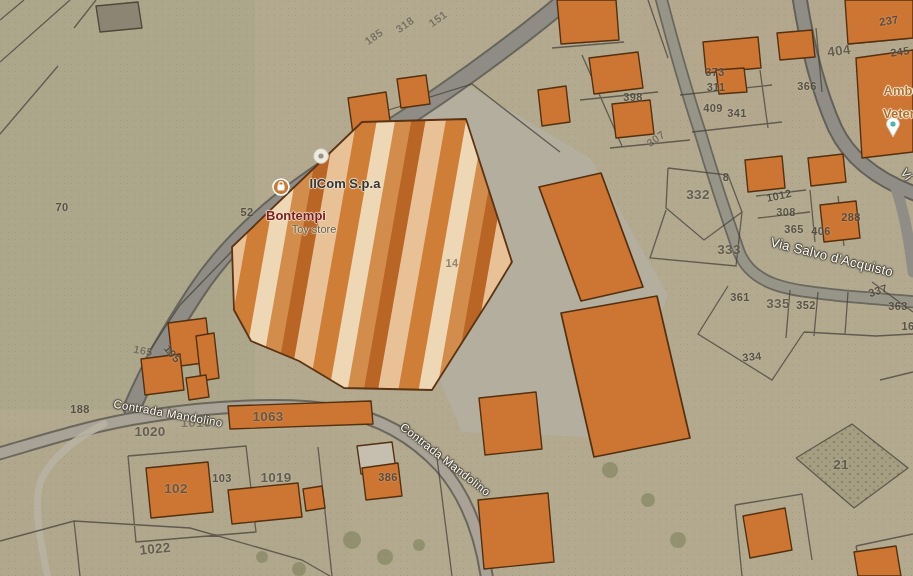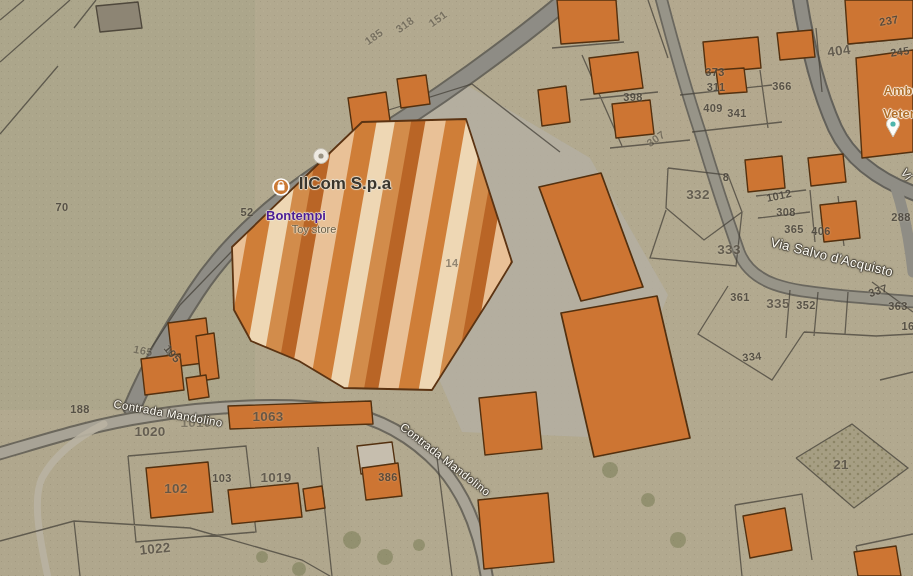--- a/index.html
+++ b/index.html
@@ -20,25 +20,25 @@
     letter-spacing:.3px;
   }
   .lg{font-size:13.5px;color:#575146;}
   .faint{opacity:.55;}
   .street{
     font-size:11.5px;color:#fffdf5;letter-spacing:.4px;
     text-shadow:-1px 0 1px #4a453b,1px 0 1px #4a453b,0 -1px 1px #4a453b,0 1px 1px #4a453b,0 0 3px #4a453b;
   }
   .street-lg{font-size:13px;}
   .poi-dark{
-    font-size:17px;color:#3a352c;font-weight:bold;
+    font-size:13px;color:#3a352c;font-weight:bold;
     text-shadow:-1px 0 1px rgba(235,229,215,.9),1px 0 1px rgba(235,229,215,.9),0 1px 1px rgba(235,229,215,.9),0 -1px 1px rgba(235,229,215,.9);
   }
   .poi-shop{
-    font-size:13px;color:#4c1d95;font-weight:bold;
+    font-size:13px;color:#7f1d1d;font-weight:bold;
     text-shadow:-1px 0 1px rgba(238,231,214,.85),1px 0 1px rgba(238,231,214,.85),0 1px 1px rgba(238,231,214,.85),0 -1px 1px rgba(238,231,214,.85);
   }
   .poi-shop-sm{
     font-size:11px;color:#6b5d44;
     text-shadow:-1px 0 1px rgba(238,231,214,.8),1px 0 1px rgba(238,231,214,.8),0 1px 1px rgba(238,231,214,.8);
   }
   .poi-amber{
     font-size:13px;color:#b06f2a;font-weight:bold;
     text-shadow:-1px 0 1px rgba(255,252,244,.9),1px 0 1px rgba(255,252,244,.9),0 1px 1px rgba(255,252,244,.9),0 -1px 1px rgba(255,252,244,.9);
   }
@@ -212,29 +212,29 @@
       <div class="map-label num lg" style="left: 155px; top: 549px; transform: translate(-50%, -50%) rotate(-6deg);">1022</div>
       <div class="map-label num" style="left: 388px; top: 477px; transform: translate(-50%, -50%) rotate(0deg);">386</div>
       <div class="map-label num faint" style="left: 452px; top: 263px; transform: translate(-50%, -50%) rotate(0deg);">14</div>
       <div class="map-label num" style="left: 633px; top: 97px; transform: translate(-50%, -50%) rotate(0deg);">398</div>
       <div class="map-label num faint" style="left: 656px; top: 139px; transform: translate(-50%, -50%) rotate(-35deg);">307</div>
       <div class="map-label num" style="left: 726px; top: 177px; transform: translate(-50%, -50%) rotate(0deg);">8</div>
       <div class="map-label num" style="left: 715px; top: 72px; transform: translate(-50%, -50%) rotate(0deg);">373</div>
       <div class="map-label num" style="left: 716px; top: 87px; transform: translate(-50%, -50%) rotate(0deg);">311</div>
       <div class="map-label num" style="left: 713px; top: 108px; transform: translate(-50%, -50%) rotate(0deg);">409</div>
       <div class="map-label num" style="left: 737px; top: 113px; transform: translate(-50%, -50%) rotate(0deg);">341</div>
-      <div class="map-label num" style="left: 782px; top: 86px; transform: translate(-50%, -50%) rotate(0deg); text-align: center;">366</div>
+      <div class="map-label num" style="left: 807px; top: 86px; transform: translate(-50%, -50%) rotate(0deg); text-align: center;">366</div>
       <div class="map-label num lg" style="left: 839px; top: 51px; transform: translate(-50%, -50%) rotate(-8deg);">404</div>
       <div class="map-label num" style="left: 889px; top: 21px; transform: translate(-50%, -50%) rotate(-10deg);">237</div>
       <div class="map-label num" style="left: 900px; top: 52px; transform: translate(-50%, -50%) rotate(-8deg);">245</div>
       <div class="map-label num" style="left: 779px; top: 196px; transform: translate(-50%, -50%) rotate(-12deg);">1012</div>
       <div class="map-label num" style="left: 786px; top: 212px; transform: translate(-50%, -50%) rotate(0deg);">308</div>
       <div class="map-label num" style="left: 794px; top: 229px; transform: translate(-50%, -50%) rotate(0deg);">365</div>
       <div class="map-label num" style="left: 821px; top: 231px; transform: translate(-50%, -50%) rotate(0deg);">406</div>
-      <div class="map-label num" style="left: 901px; top: 217px; transform: translate(-50%, -50%) rotate(0deg); text-align: right;">288</div>
+      <div class="map-label num" style="left: 851px; top: 217px; transform: translate(-50%, -50%) rotate(0deg); text-align: right;">288</div>
       <div class="map-label num lg" style="left: 698px; top: 195px; transform: translate(-50%, -50%) rotate(0deg);">332</div>
       <div class="map-label num lg" style="left: 729px; top: 250px; transform: translate(-50%, -50%) rotate(0deg);">333</div>
       <div class="map-label num" style="left: 740px; top: 297px; transform: translate(-50%, -50%) rotate(0deg);">361</div>
       <div class="map-label num lg" style="left: 778px; top: 304px; transform: translate(-50%, -50%) rotate(0deg);">335</div>
       <div class="map-label num" style="left: 806px; top: 305px; transform: translate(-50%, -50%) rotate(0deg);">352</div>
       <div class="map-label num" style="left: 862px; top: 306px; transform: translate(-50%, -50%) rotate(0deg); margin-left: 36px;">363</div>
       <div class="map-label num" style="left: 878px; top: 291px; transform: translate(-50%, -50%) rotate(-18deg);">337</div>
       <div class="map-label num" style="left: 752px; top: 357px; transform: translate(-50%, -50%) rotate(-6deg);">334</div>
       <div class="map-label num" style="left: 908px; top: 326px; transform: translate(-50%, -50%) rotate(0deg);">16</div>
       <div class="map-label num lg" style="left: 841px; top: 465px; transform: translate(-50%, -50%) rotate(0deg);">21</div>

